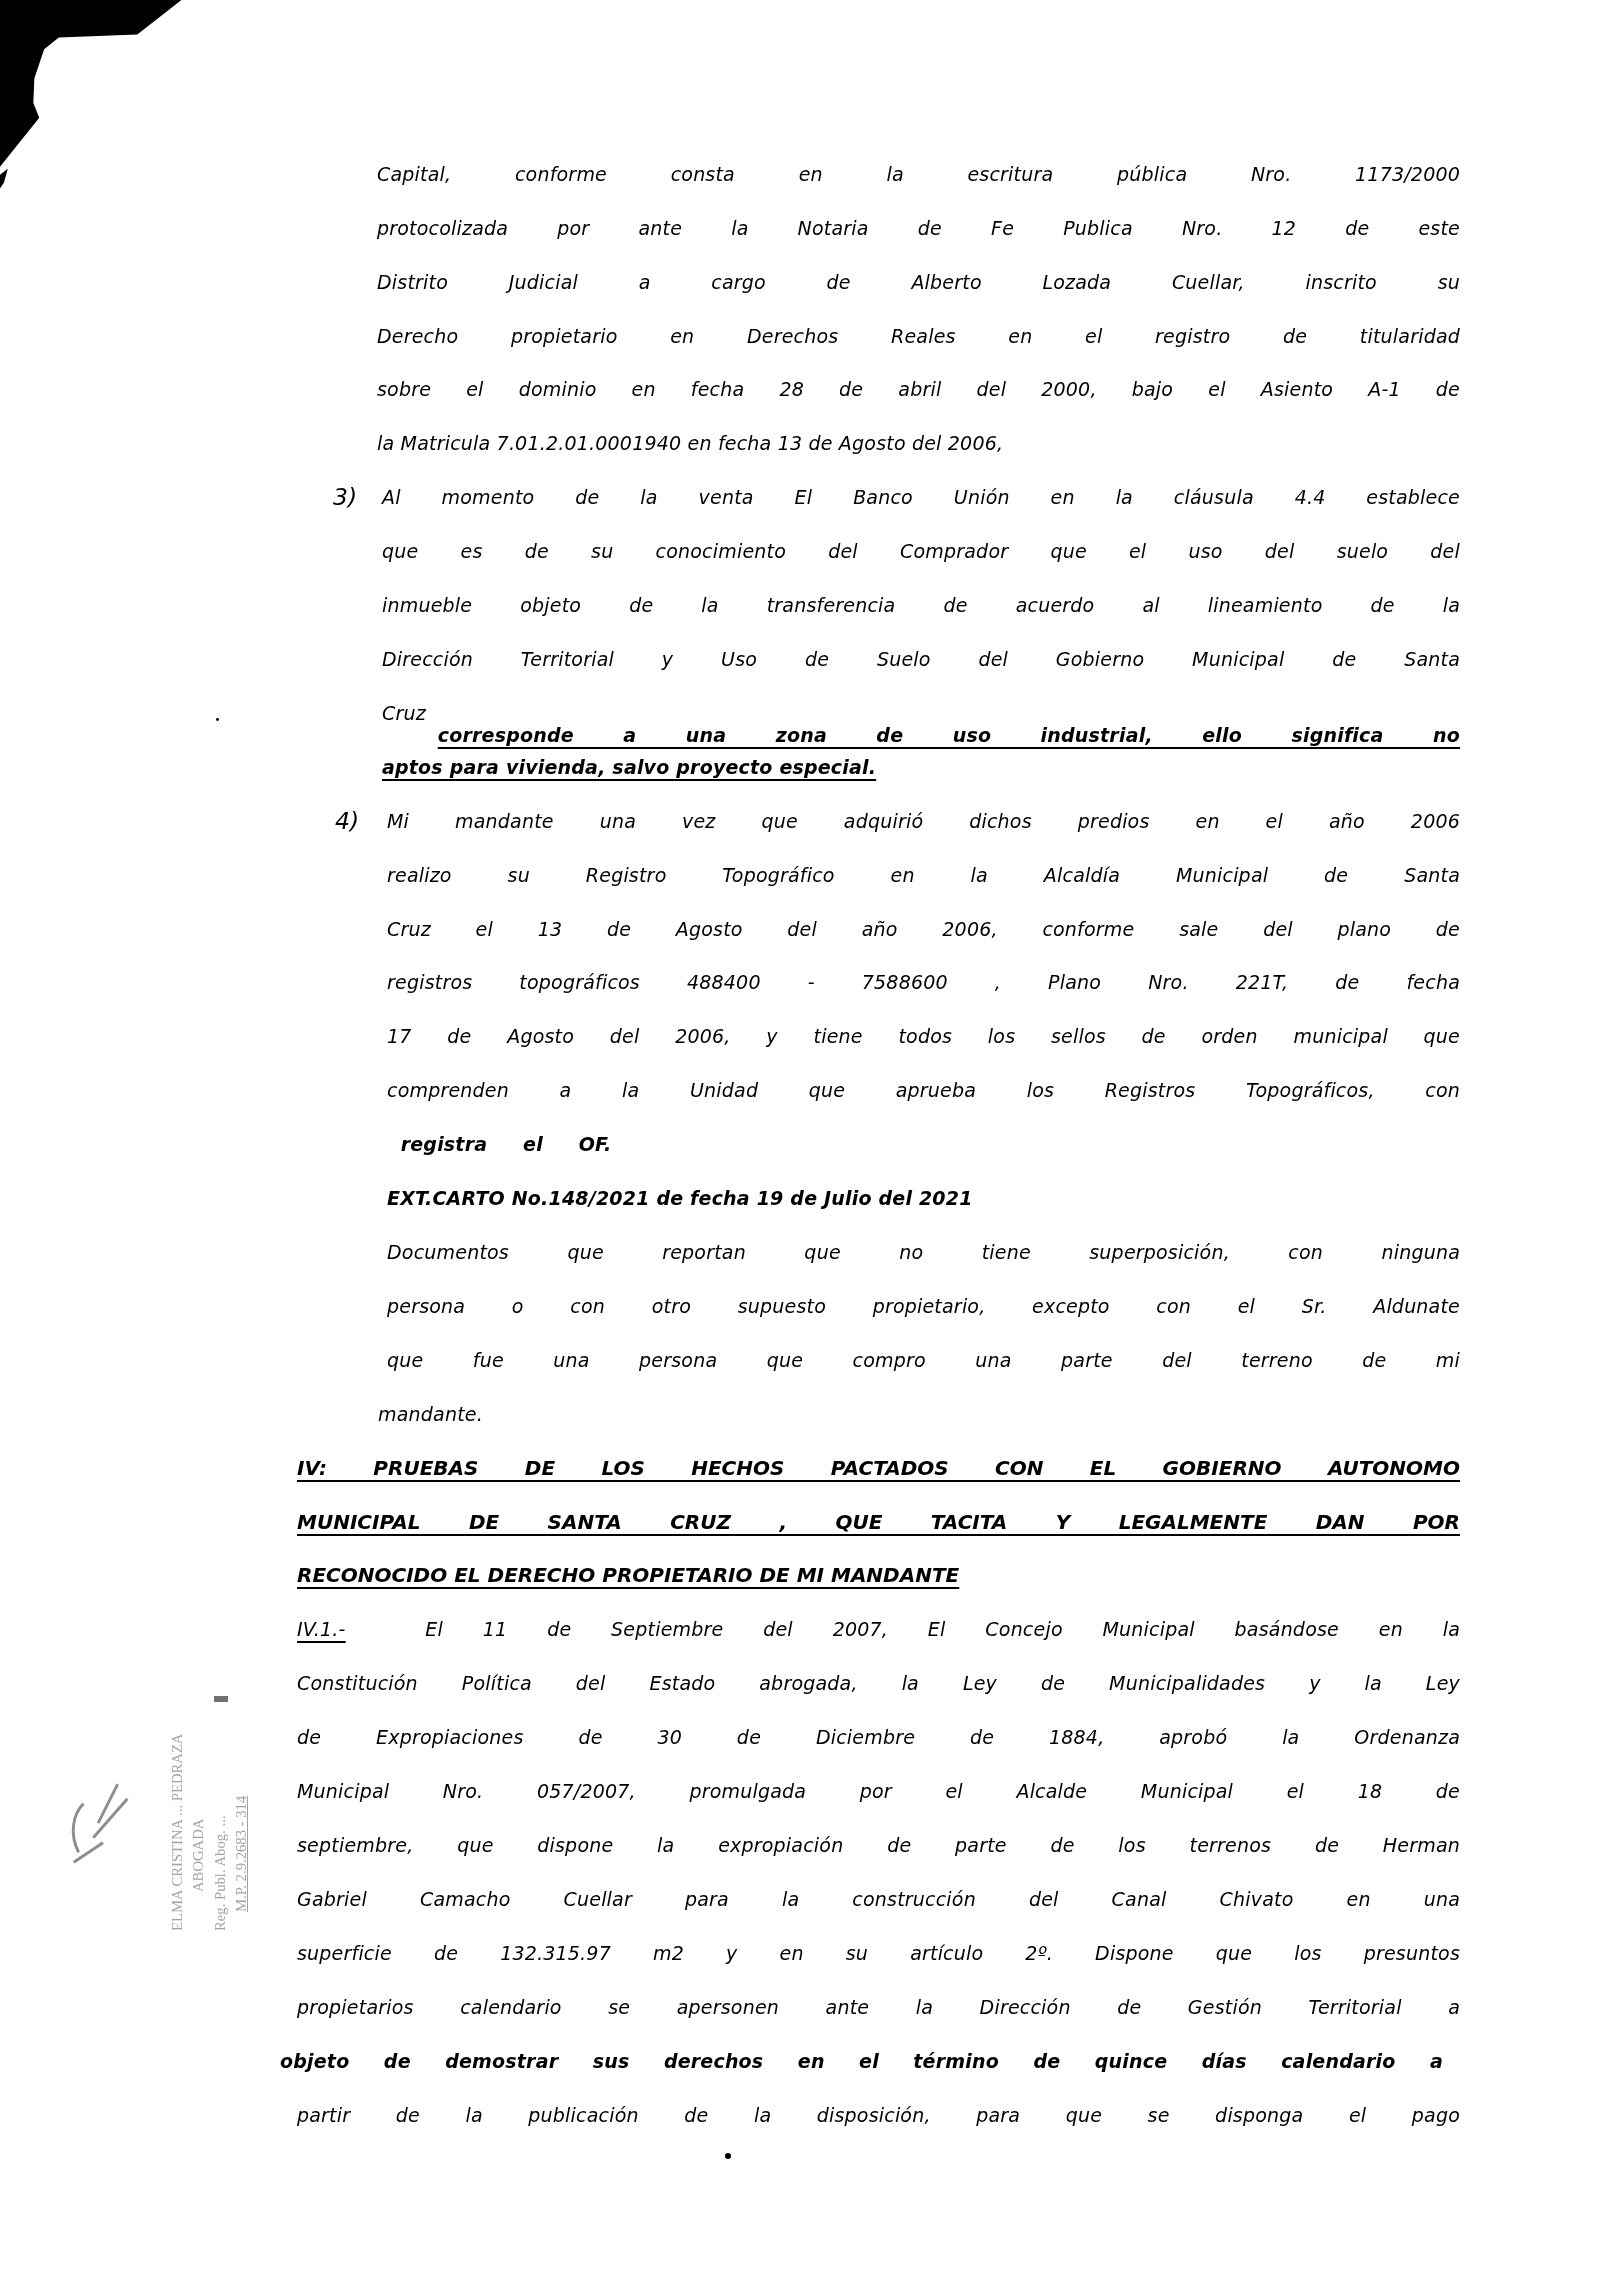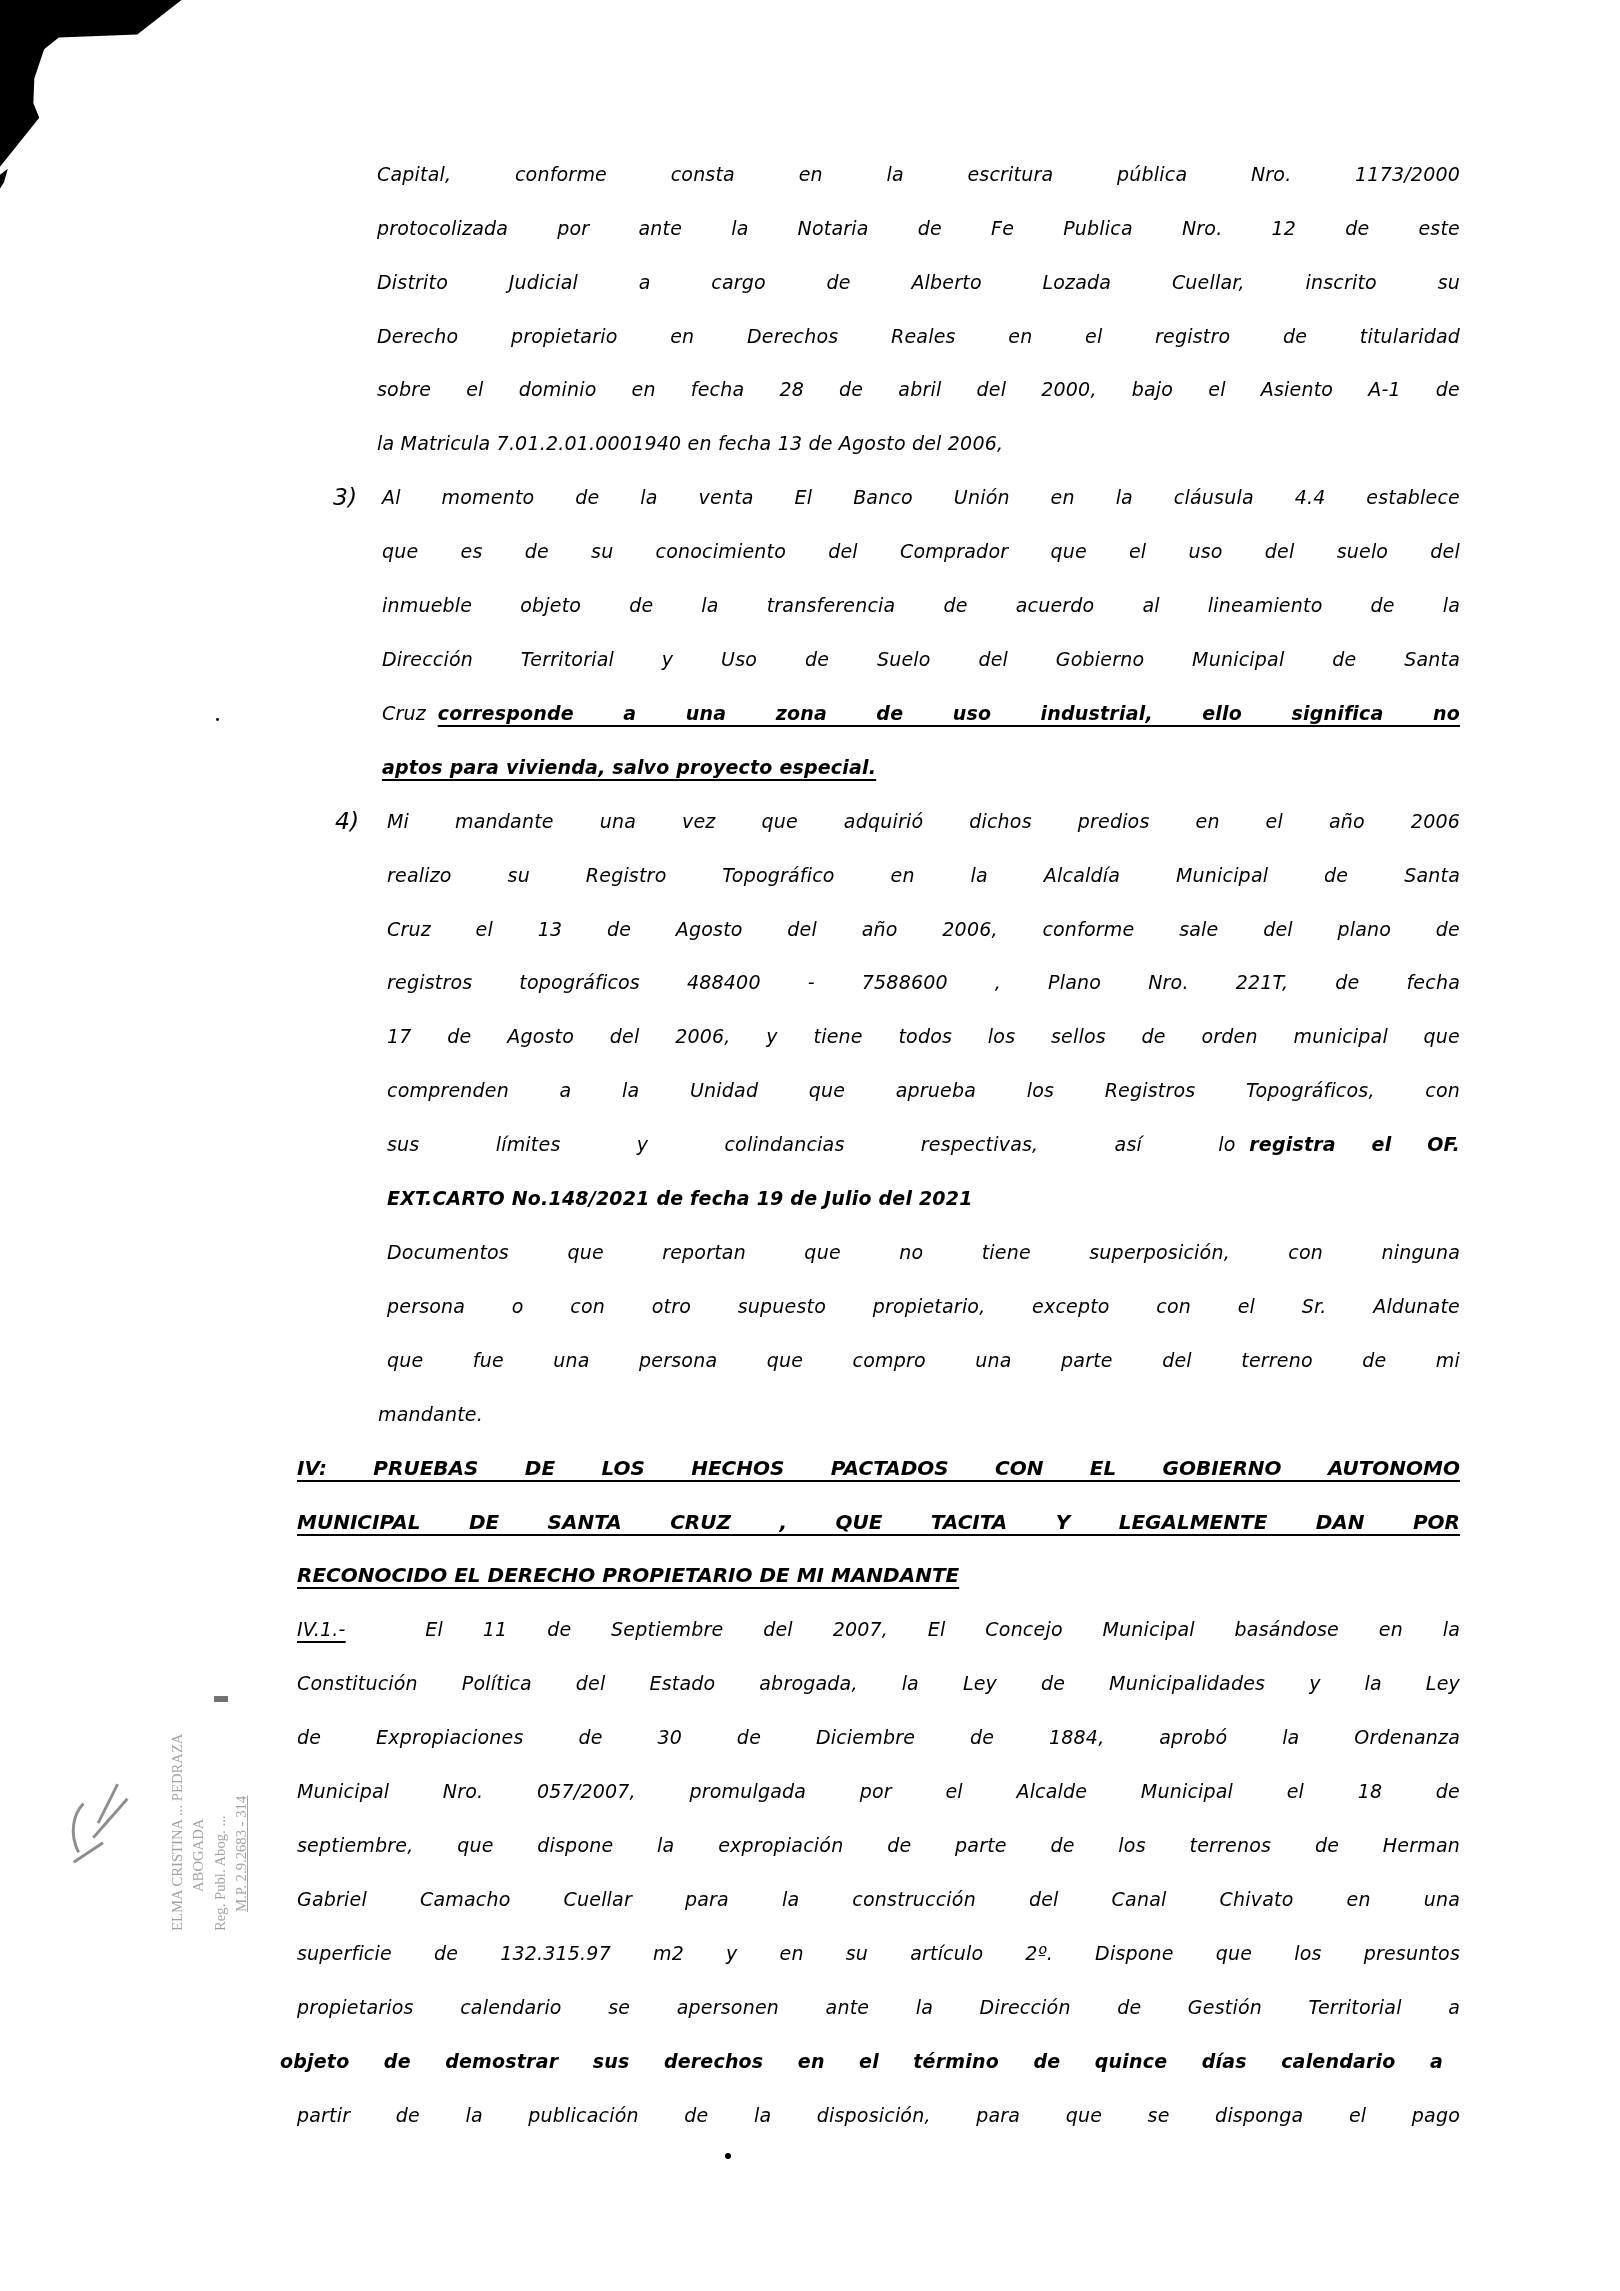--- a/index.html
+++ b/index.html
@@ -39,35 +39,34 @@
   </div>
 
   <div>
     <div class="num" style="left:333px; top:478px;">3)</div>
     <div class="line just" style="left:382px; top:478px; width:1078px;">Al momento de la venta El Banco Unión en la cláusula 4.4 establece</div>
     <div class="line just" style="left:382px; top:532px; width:1078px;">que es de su conocimiento del Comprador  que el uso del suelo del</div>
     <div class="line just" style="left:382px; top:586px; width:1078px;">inmueble objeto de la transferencia  de acuerdo al lineamiento de la</div>
     <div class="line just" style="left:382px; top:640px; width:1078px;">Dirección Territorial y Uso de Suelo del Gobierno Municipal  de Santa</div>
     <div class="line" style="left:382px; top:694px; width:1078px; display:flex; ">
       <span>Cruz </span>
-      <span class="b u" style="flex:1; margin-left:11.8px; text-align:justify; text-align-last:justify;">corresponde a una zona de uso industrial, ello significa no</span>
+      <span class="b u" style="flex:1; margin-left:11.8px; text-align:justify; text-align-last:justify;margin-top:22px;">corresponde a una zona de uso industrial, ello significa no</span>
     </div>
     <div class="line b u" style="left:382px; top:748px;">aptos para vivienda, salvo proyecto especial.</div>
   </div>
 
   <div>
     <div class="num" style="left:335px; top:802px;">4)</div>
     <div class="line just" style="left:387px; top:802px; width:1073px;">Mi mandante una vez que  adquirió dichos predios en el año 2006</div>
     <div class="line just" style="left:387px; top:856px; width:1073px;">realizo su Registro Topográfico  en la Alcaldía Municipal de Santa</div>
     <div class="line just" style="left:387px; top:910px; width:1073px;">Cruz  el 13 de Agosto del año 2006,  conforme sale del plano de</div>
     <div class="line just" style="left:387px; top:963px; width:1073px;">registros topográficos 488400  - 7588600 , Plano Nro. 221T, de fecha</div>
     <div class="line just" style="left:387px; top:1017px; width:1073px;">17 de Agosto del 2006, y tiene todos los sellos de orden municipal que</div>
     <div class="line just" style="left:387px; top:1071px; width:1073px;">comprenden a la Unidad que aprueba los Registros Topográficos, con</div>
     <div class="line" style="left:387px; top:1125px; width:1073px; display:flex; justify-content:space-between;">
-      <span style="flex:1; text-align:justify; text-align-last:justify; word-spacing:13.7px;">sus límites y colindancias respectivas, así lo </span>
       <span class="b" style="margin-left:13.7px; word-spacing:29px;">registra el OF.</span>
     </div>
     <div class="line b" style="left:387px; top:1179px;">EXT.CARTO No.148/2021 de fecha 19 de Julio del 2021</div>
     <div class="line just" style="left:387px; top:1233px; width:1073px;">Documentos que reportan que no tiene superposición, con ninguna</div>
     <div class="line just" style="left:387px; top:1287px; width:1073px;">persona o con otro supuesto propietario, excepto con el Sr. Aldunate</div>
     <div class="line just" style="left:387px; top:1341px; width:1073px;">que fue una persona que compro una parte del terreno de mi</div>
     <div class="line" style="left:378px; top:1395px;">mandante.</div>
   </div>
 
   <div>

